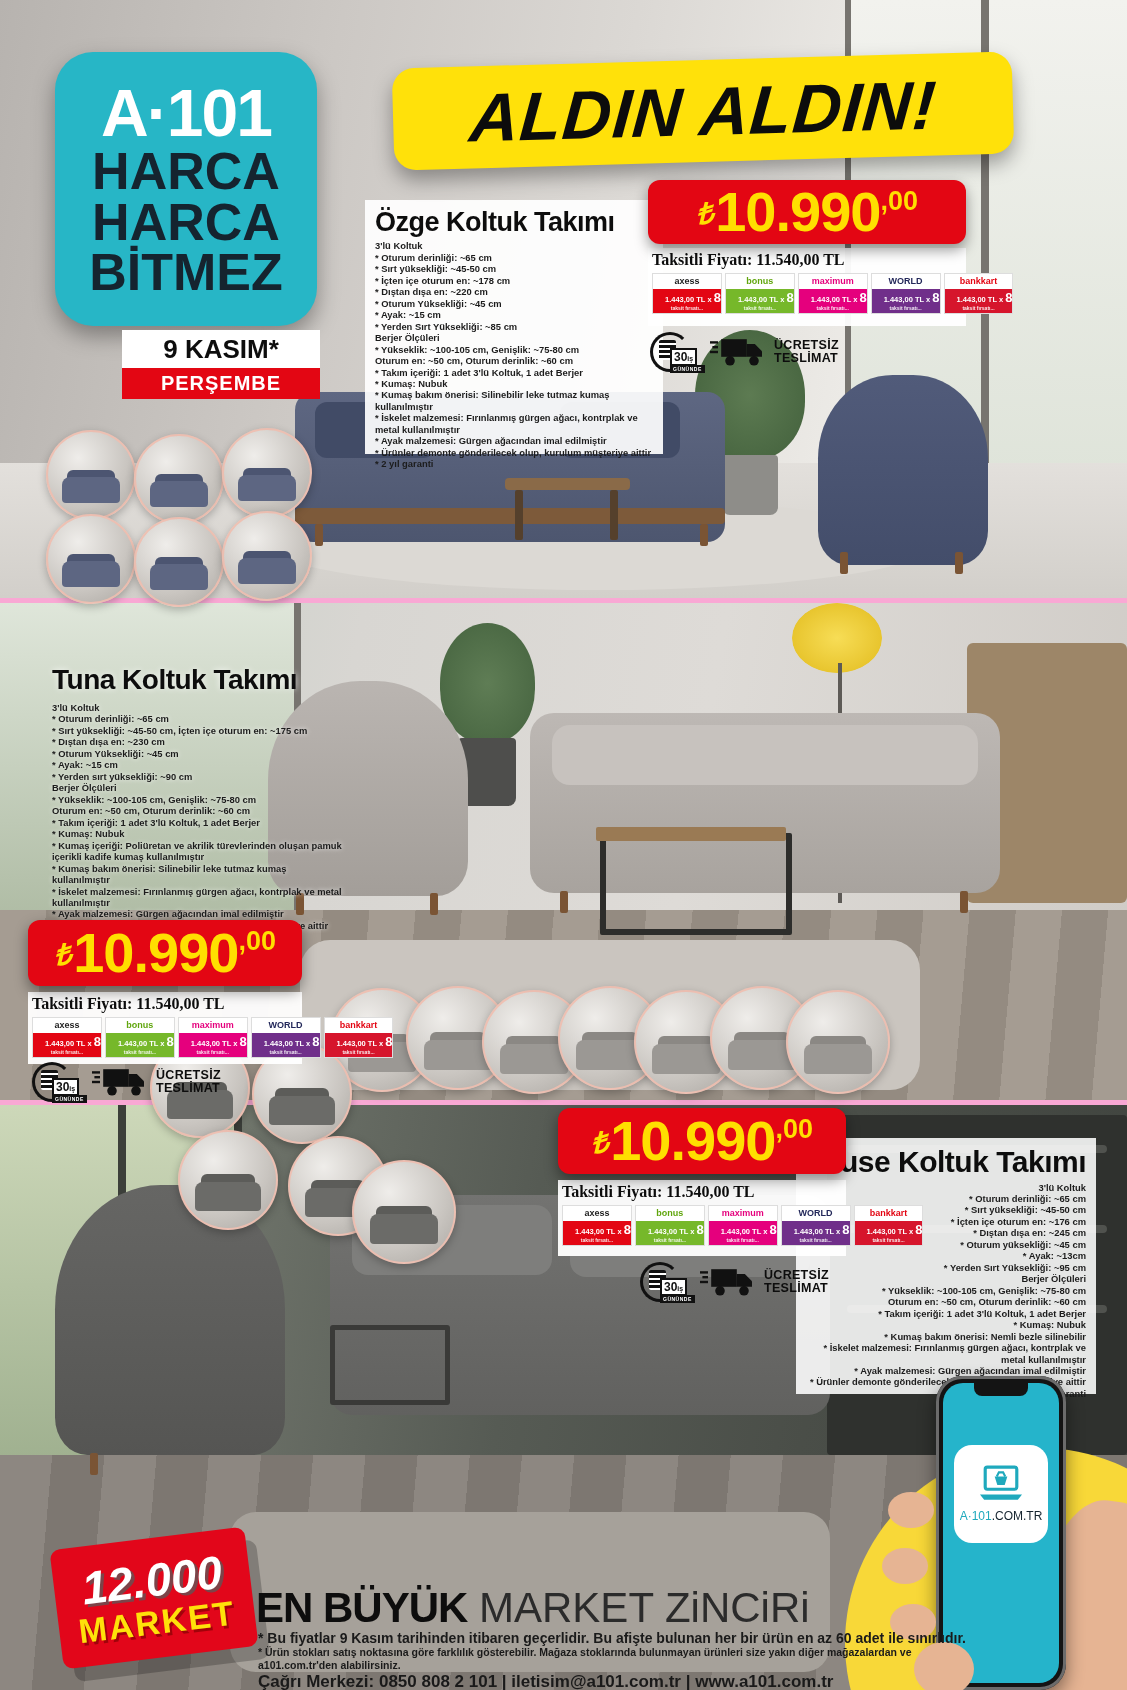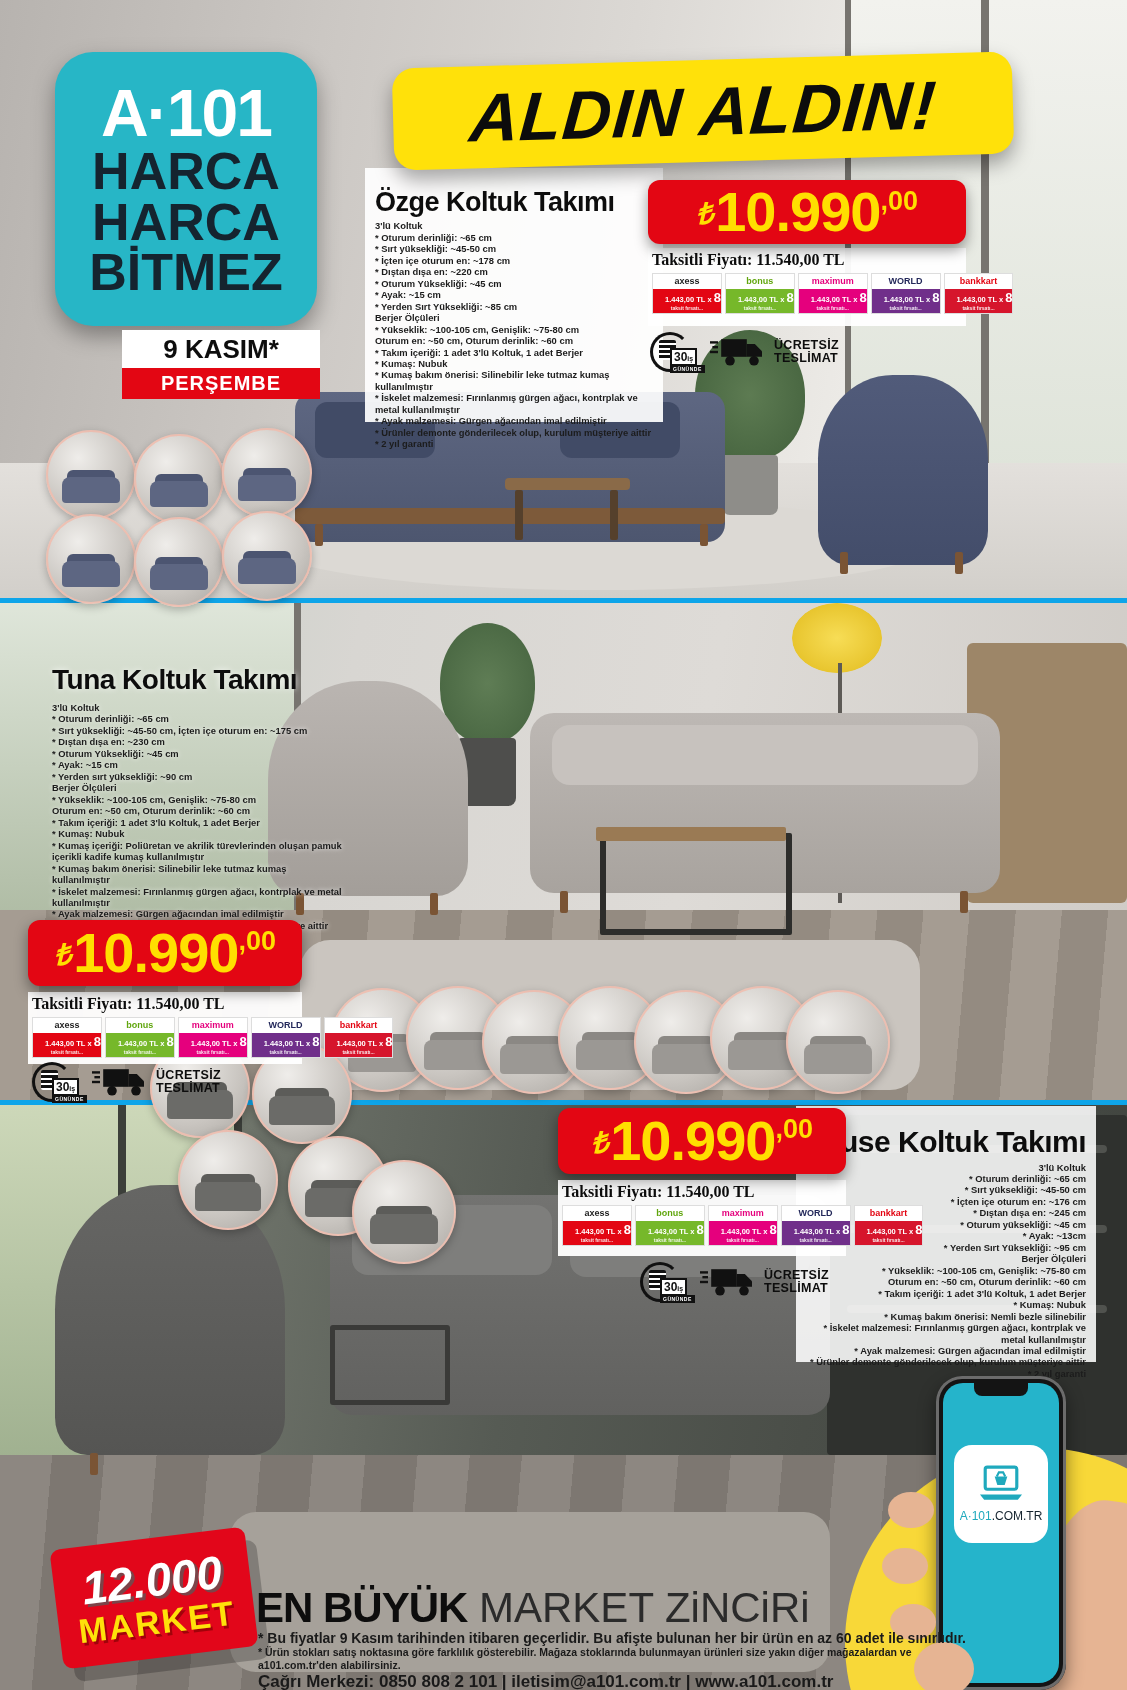--- a/index.html
+++ b/index.html
@@ -1,16 +1,16 @@
 <!DOCTYPE html>
 <html><head>
 <meta charset="utf-8">
 <style>
   html,body{margin:0;padding:0;background:#ffffff;}
-  .page{position:relative;width:1127px;height:1690px;overflow:hidden;background:#0ea5e9;
+  .page{position:relative;width:1127px;height:1690px;overflow:hidden;background:#f9a8d4;
         font-family:"Liberation Sans",sans-serif;color:#111;}
   .abs{position:absolute;}
 
   
   .photo{position:absolute;left:0;width:1127px;overflow:hidden;z-index:0;}
   .s1{top:0;height:598px;background:linear-gradient(100deg,#b7b3af 0%,#ccc8c4 28%,#dbd8d4 52%,#eceae6 74%,#f3f1ee 100%);}
   .s2{top:603px;height:497px;background:linear-gradient(100deg,#c3cdc3 0%,#d8d6d2 30%,#dedbd7 60%,#cfcbc6 100%);}
   .s3{top:1105px;height:585px;background:linear-gradient(100deg,#9aa98e 0%,#6c7168 22%,#565b54 45%,#4a4e48 70%,#3f433e 100%);}
   .floor1{position:absolute;left:0;bottom:0;width:100%;height:135px;background:linear-gradient(#e3e0dc,#d2cfca);}
   .floor2{position:absolute;left:0;bottom:0;width:100%;height:190px;
@@ -38,21 +38,21 @@
           display:flex;align-items:center;justify-content:center;font-weight:700;font-size:20px;color:#fff;letter-spacing:1px;}
 
   
   .banner{left:393px;top:60px;width:620px;height:102px;background:#ffe10a;border-radius:22px;
           transform:rotate(-1.6deg);box-shadow:0 10px 20px rgba(0,0,0,.35);z-index:6;
           display:flex;align-items:center;justify-content:center;}
   .banner span{font-size:68px;font-weight:700;font-style:italic;color:#0c0c0c;
                letter-spacing:1px;transform:skewX(-6deg);white-space:nowrap;}
 
   
-  .infobox{background:rgba(255,255,255,.92);z-index:5;padding:20px 10px;box-sizing:border-box;}
+  .infobox{background:rgba(255,255,255,.92);z-index:5;padding:8px 10px;box-sizing:border-box;margin-top:32px;}
   .ptitle{font-size:27px;font-weight:700;color:#0d0d0d;letter-spacing:-0.5px;line-height:1.05;margin-bottom:4px;}
   .specs{font-size:9.4px;font-weight:700;color:#1c1c1c;line-height:1.22;}
   .specs .spec-line{margin:0;}
   .specs.right{text-align:right;}
   .title-overlay{z-index:5;font-size:28px;font-weight:700;color:#0d0d0d;letter-spacing:-0.5px;
                  text-shadow:0 0 6px rgba(255,255,255,.8);}
 
   
   .pricebox{background:#e30613;border-radius:12px;box-shadow:0 6px 14px rgba(0,0,0,.4);
             display:flex;align-items:center;justify-content:center;z-index:7;}

